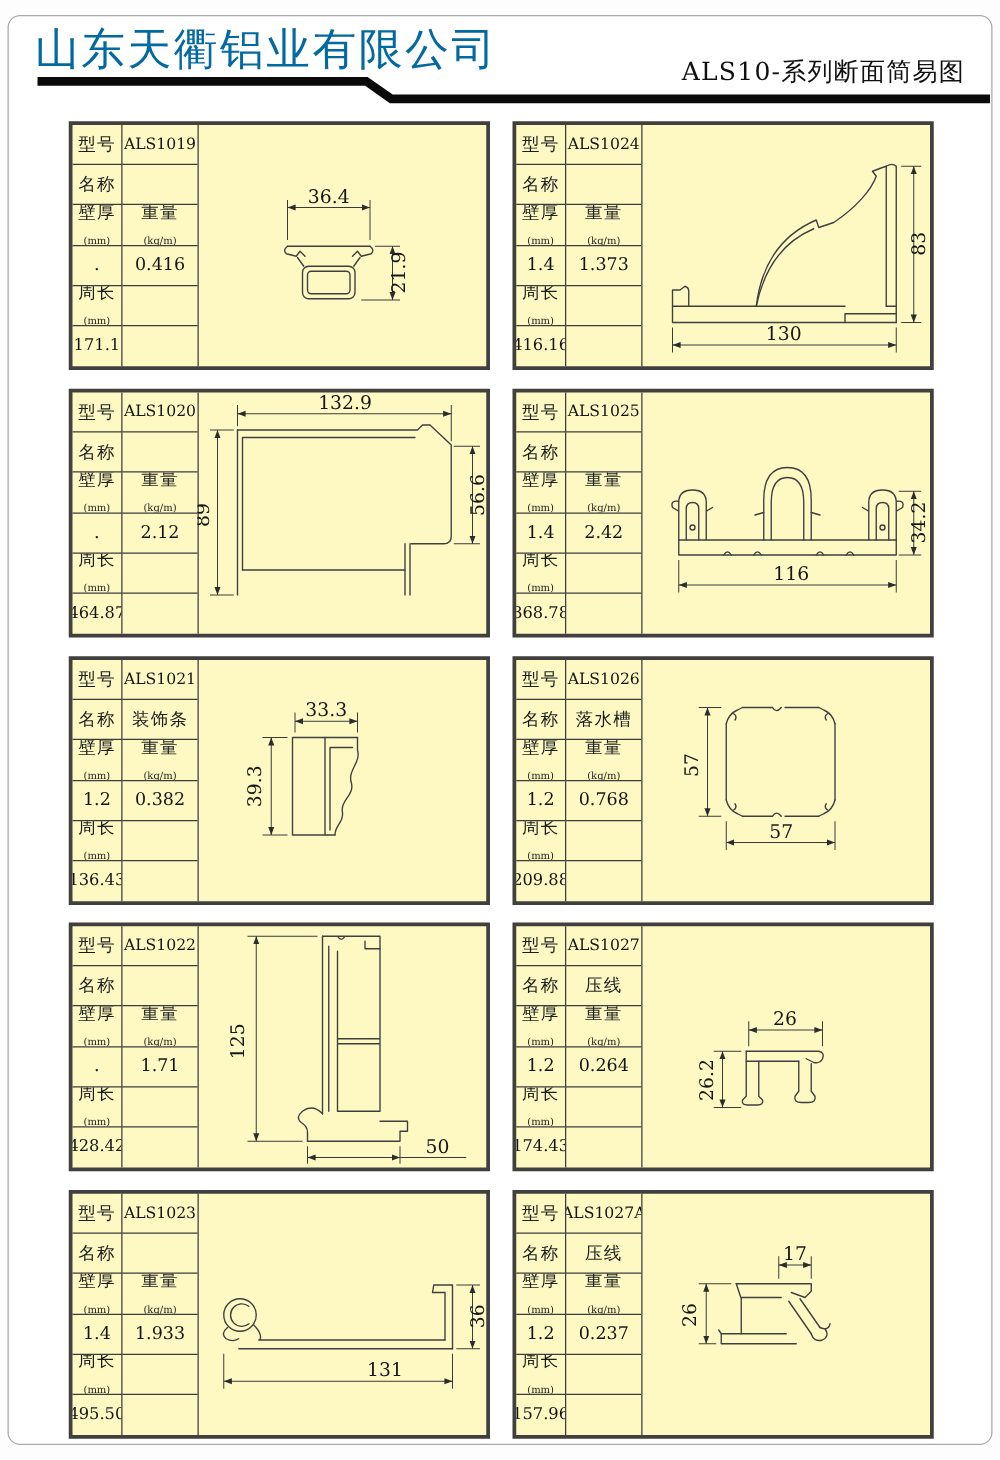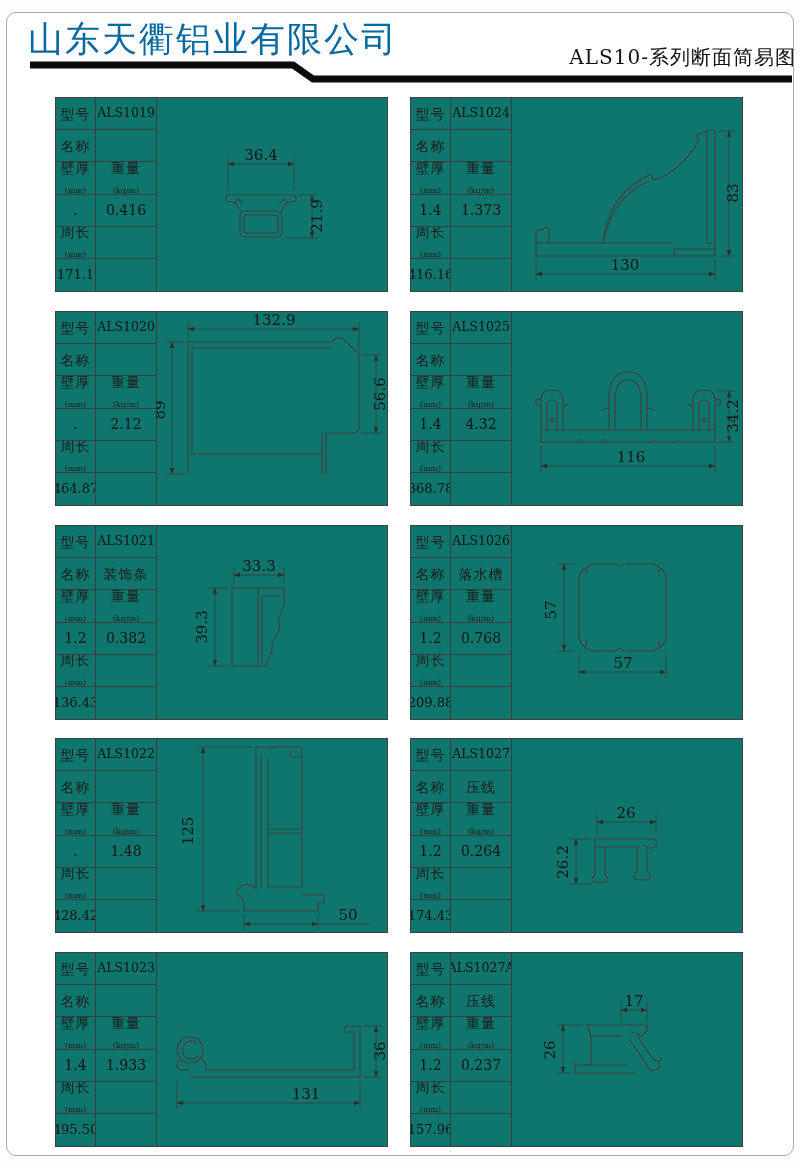--- a/index.html
+++ b/index.html
@@ -2,24 +2,24 @@
 <html><head>
 <meta charset="utf-8">
 <style>
   html,body{margin:0;padding:0;}
   body{width:800px;height:1168px;background:#fdfdfd;position:relative;overflow:hidden;
        font-family:"Liberation Sans","DejaVu Sans",sans-serif;color:#161616;}
   .page-border{position:absolute;left:6px;top:12px;width:786px;height:1142px;
        border:1.5px solid #a9a9a9;border-radius:10px;background:#fff;}
   .company-title{position:absolute;left:28px;top:16px;font-size:35px;letter-spacing:2px;
        font-family:"DejaVu Serif","Liberation Serif",serif;color:#0369a1;white-space:nowrap;}
-  .series-title{position:absolute;left:552px;top:44px;width:244px;text-align:right;
+  .series-title{position:absolute;left:528px;top:44px;width:244px;text-align:right;
        font-size:20px;letter-spacing:1px;font-family:"DejaVu Serif","Liberation Serif",serif;color:#101010;}
   .rule-svg{position:absolute;left:0;top:55px;width:800px;height:35px;}
-  .panel{position:absolute;width:331px;height:193px;border:1px solid #404040;background:#0f766e;}
+  .panel{position:absolute;width:331px;height:193px;border:3px solid #404040;background:#fef9c3;}
   .pos-l{left:55px;} .pos-r{left:410px;}
   .row1{top:97px;} .row2{top:311px;} .row3{top:525px;} .row4{top:738px;} .row5{top:952px;}
   .ptable{position:absolute;left:0;top:0;width:100px;height:193px;border-right:1px solid #3c3c3c;
        display:grid;grid-template-columns:40px 60px;grid-template-rows:repeat(6,1fr);}
   .cell{border-bottom:1px solid #3c3c3c;display:flex;flex-direction:column;align-items:center;
        justify-content:center;line-height:1;overflow:hidden;}
   .cell:nth-last-child(-n+2){border-bottom:none;}
   .c1{border-right:1px solid #3c3c3c;}
   .lbl{font-size:14px;font-family:"DejaVu Serif","Liberation Serif",serif;color:#1c1c1c;letter-spacing:1px;}
   .lbl small{font-size:8px;letter-spacing:0;margin-top:12px;}
@@ -199,21 +199,21 @@
     <div class="cell lbl"></div>
     <div class="cell c1 lbl">
         <span>壁厚</span>
         <small>(mm)</small>
       </div>
     <div class="cell lbl">
         <span>重量</span>
         <small>(kg/m)</small>
       </div>
     <div class="cell c1 val">1.4</div>
-    <div class="cell val">4.32</div>
+    <div class="cell val">2.42</div>
     <div class="cell c1 lbl">
         <span>周长</span>
         <small>(mm)</small>
       </div>
     <div class="cell"></div>
     <div class="cell c1 val peri">368.78</div>
     <div class="cell"></div>
   </div>
   <svg class="draw" viewBox="0 0 231 193">
     <g class="profile">
@@ -337,21 +337,21 @@
     <div class="cell lbl"></div>
     <div class="cell c1 lbl">
         <span>壁厚</span>
         <small>(mm)</small>
       </div>
     <div class="cell lbl">
         <span>重量</span>
         <small>(kg/m)</small>
       </div>
     <div class="cell c1 val">.</div>
-    <div class="cell val">1.48</div>
+    <div class="cell val">1.71</div>
     <div class="cell c1 lbl">
         <span>周长</span>
         <small>(mm)</small>
       </div>
     <div class="cell"></div>
     <div class="cell c1 val peri">428.42</div>
     <div class="cell"></div>
   </div>
   <svg class="draw" viewBox="0 0 231 193">
     <g class="profile">

